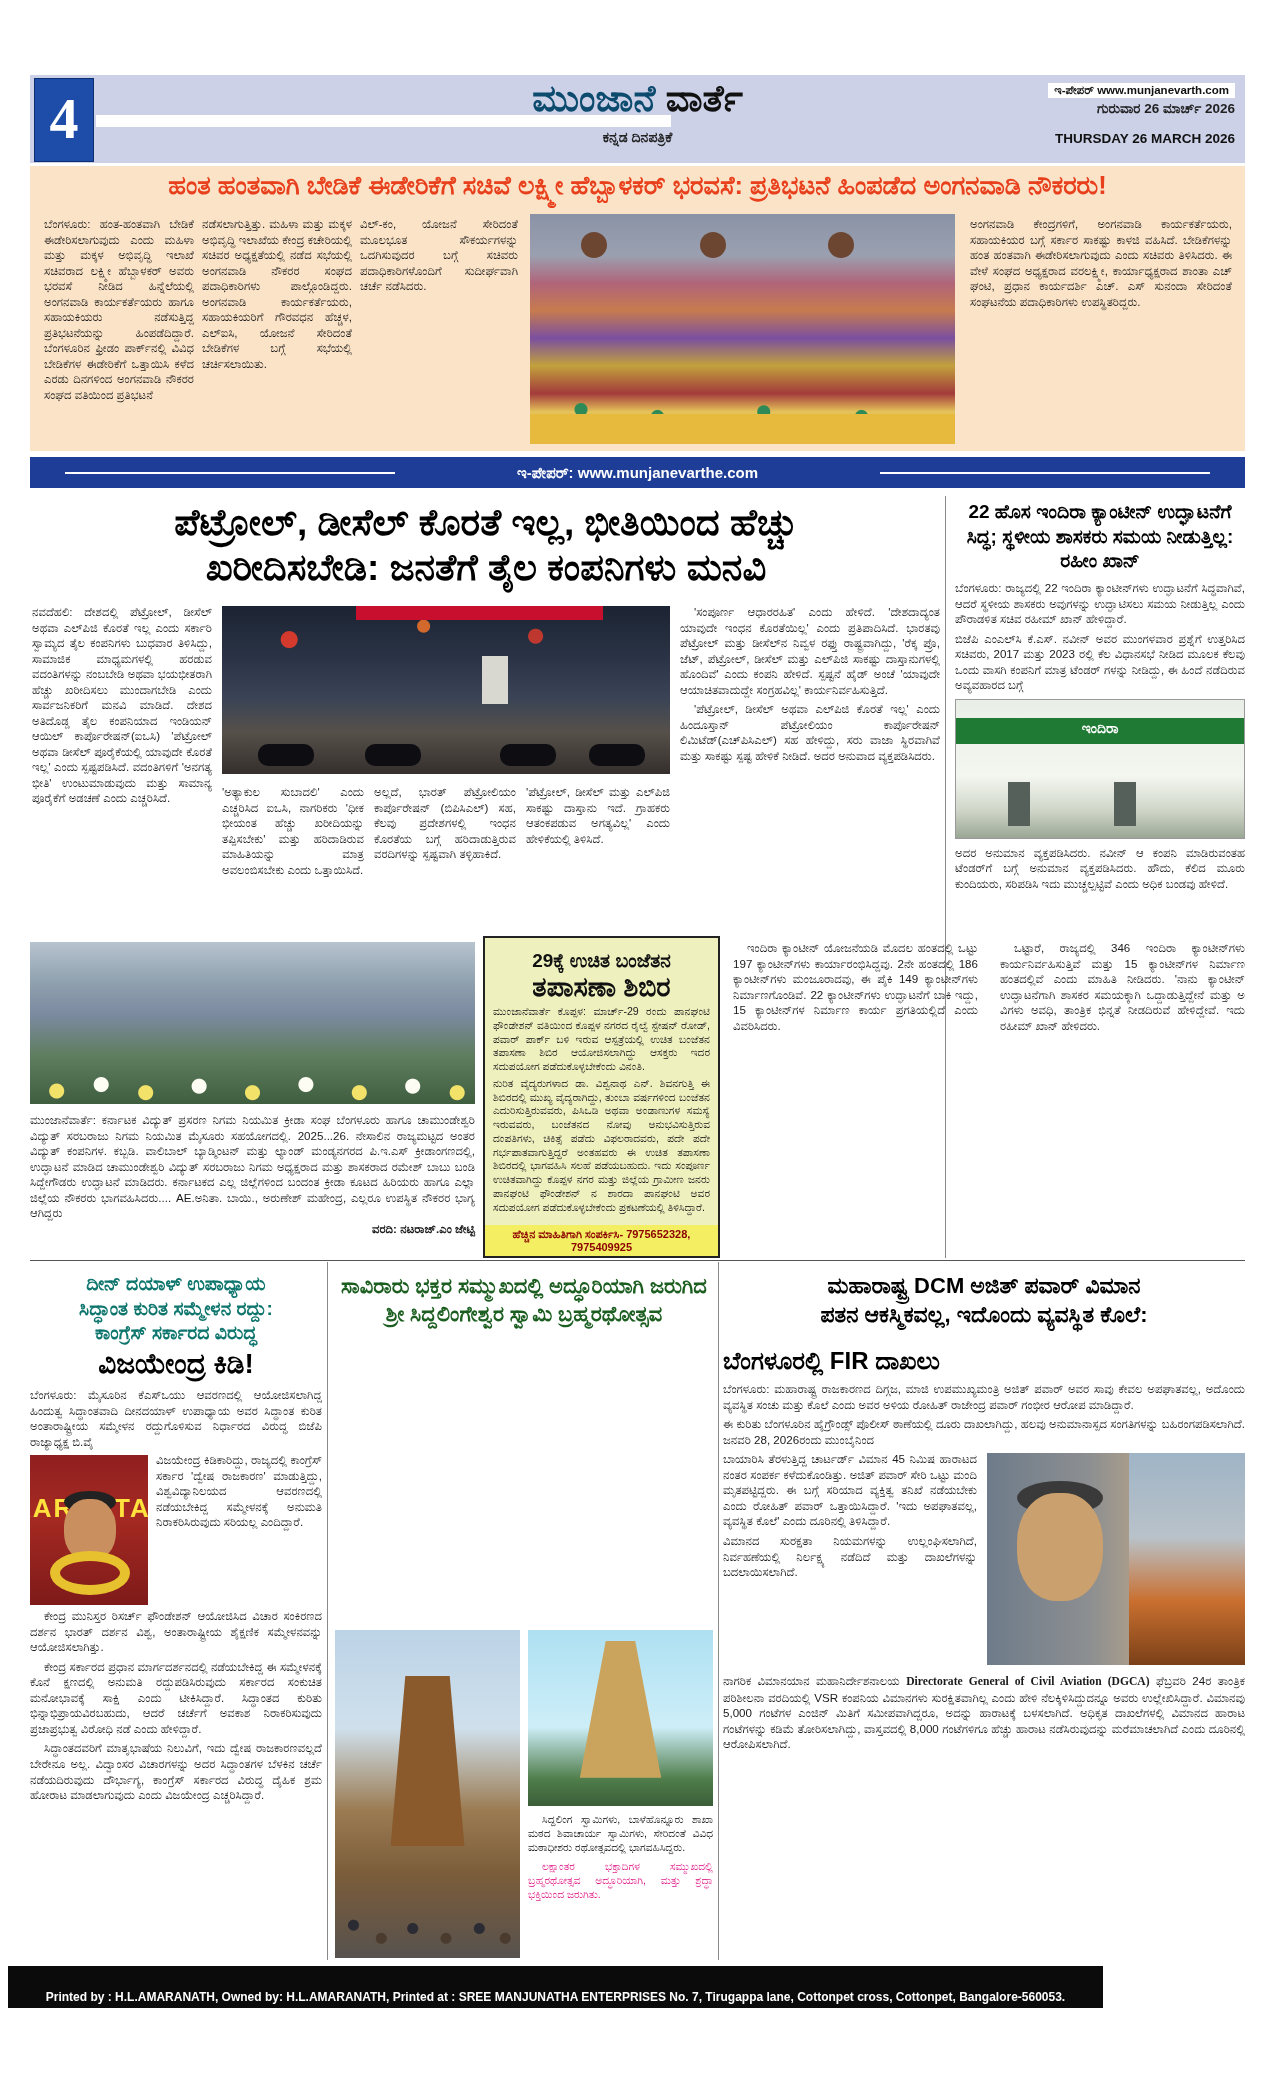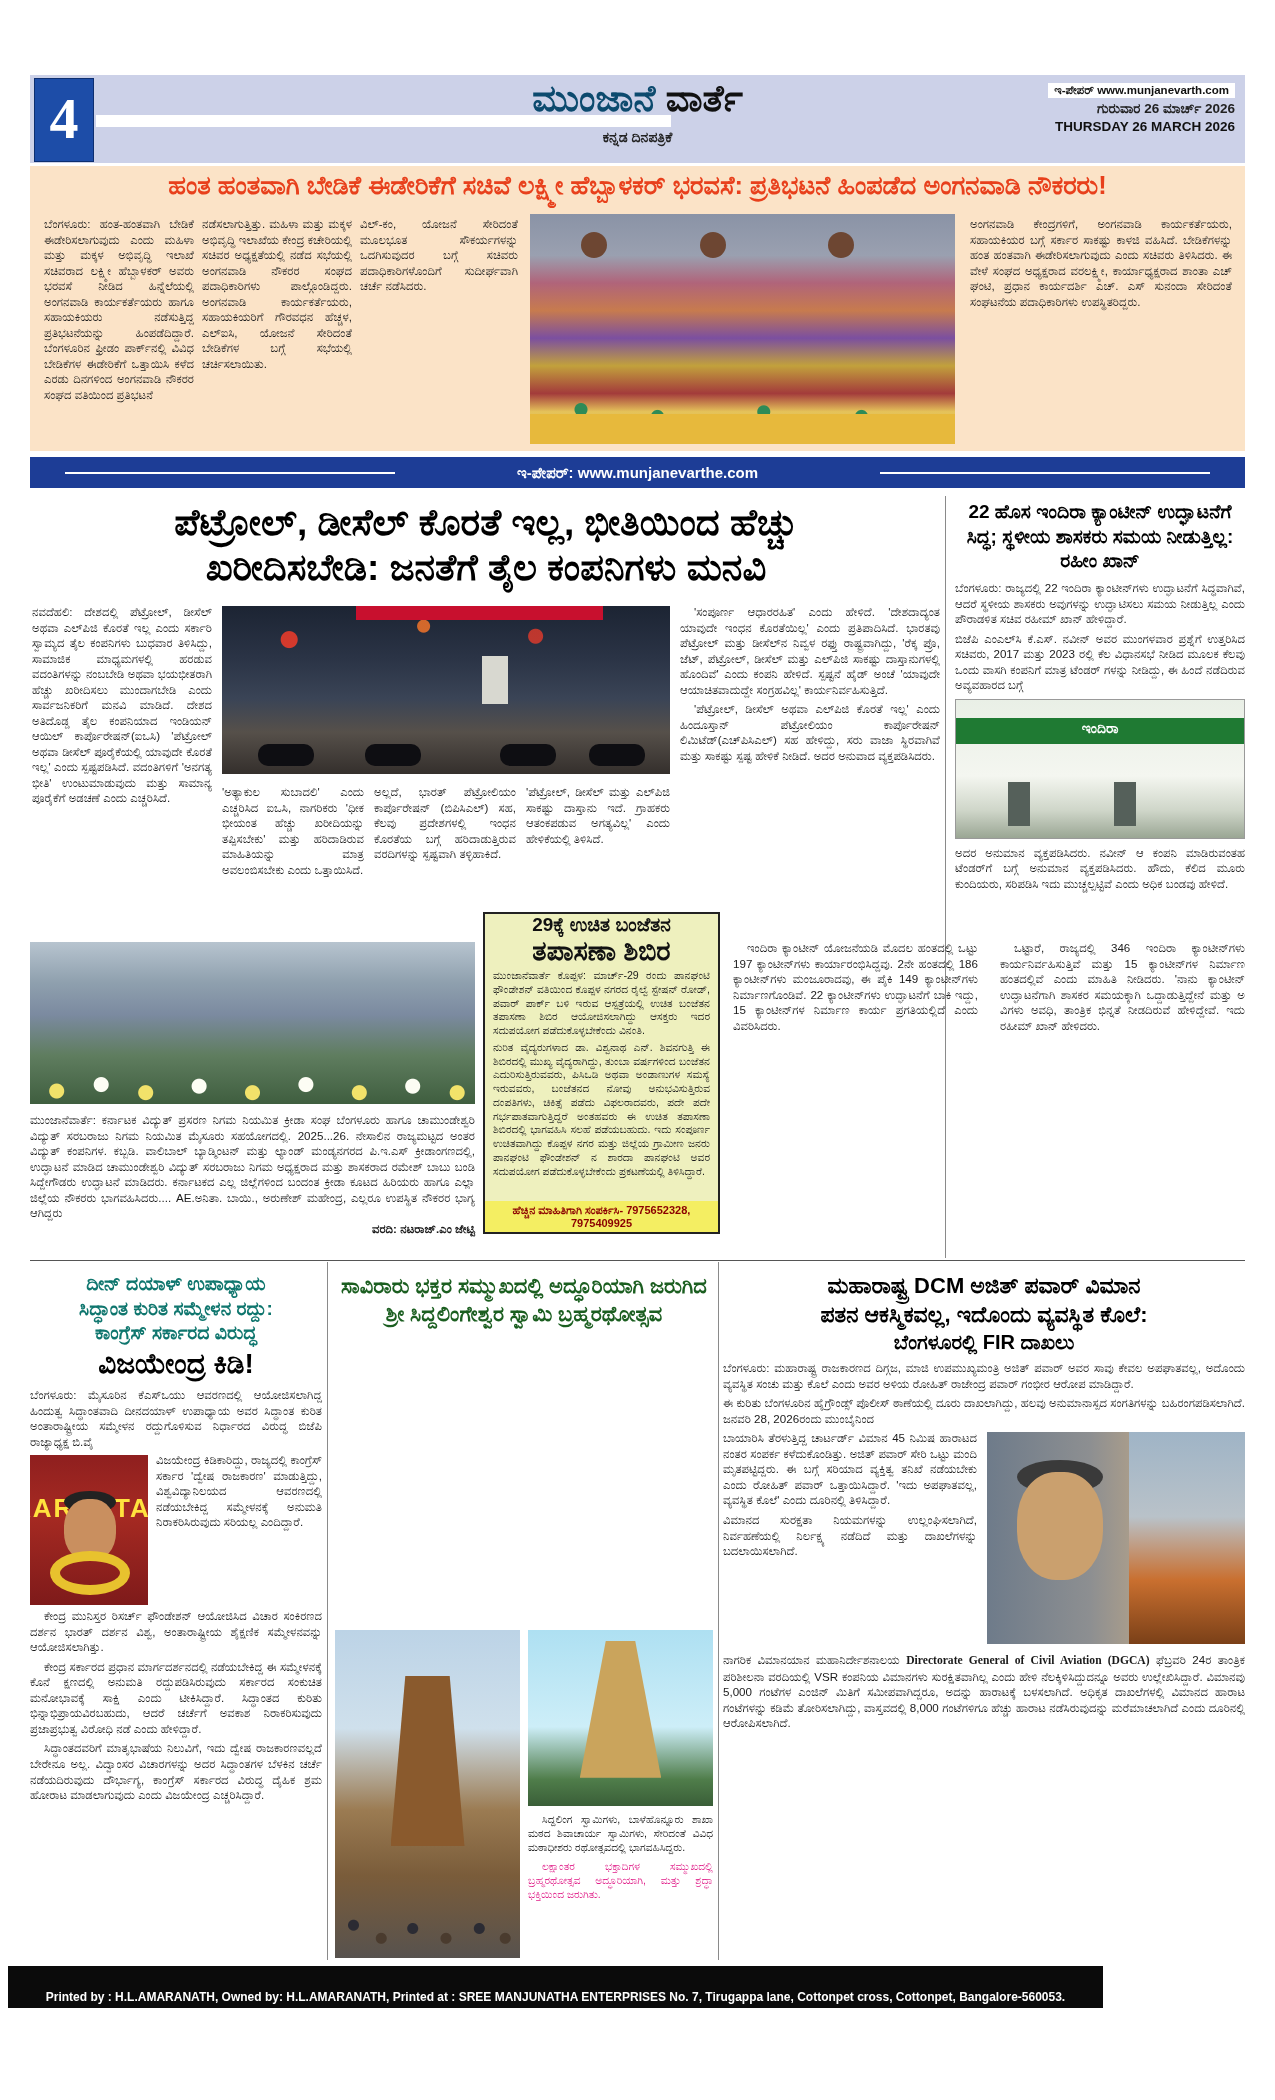--- a/index.html
+++ b/index.html
@@ -14,21 +14,21 @@
           color:#fff;font-size:58px;font-weight:800;text-align:center;line-height:80px;
           font-family:"Liberation Serif","DejaVu Serif",serif;}
   .whitestrip{left:66px;top:40px;width:575px;height:12px;background:#ffffff;}
   .masttitle{left:0;top:4px;width:1215px;text-align:center;font-weight:800;font-size:37px;line-height:1.1;}
   .masttitle .red{color:#0c4a6e;}
   .masttitle .blk{color:#111;}
   .mastsub{left:0;top:54px;width:1215px;text-align:center;font-weight:700;font-size:14px;color:#222;}
   .mastright{right:10px;top:5px;width:330px;text-align:right;}
   .epchip{display:inline-block;background:#ffffff;padding:1px 6px;font-size:11.5px;font-weight:700;color:#111;}
   .mastdate1{font-size:13.5px;font-weight:700;color:#222;margin-top:3px;}
-  .mastdate2{font-size:13.5px;font-weight:800;color:#111;margin-top:2px;}
+  .mastdate2{font-size:13.5px;font-weight:800;color:#111;margin-top:14px;}
   
   .topbox{left:30px;top:166px;width:1215px;height:285px;background:#fbe3c7;}
   .tophead{left:8px;top:5px;width:1199px;text-align:center;color:#e8401c;font-size:25.5px;font-weight:800;}
   .topcol{top:50px;height:225px;}
   .topphoto{left:500px;top:48px;width:425px;height:230px;
     background:
       radial-gradient(circle at 12% 85%, #2e8b57 0 6px, transparent 7px),
       radial-gradient(circle at 30% 88%, #2e8b57 0 6px, transparent 7px),
       radial-gradient(circle at 55% 86%, #2e8b57 0 6px, transparent 7px),
       radial-gradient(circle at 78% 88%, #2e8b57 0 6px, transparent 7px),
@@ -76,21 +76,21 @@
       radial-gradient(circle at 26% 93%, #f2e26a 0 7px, transparent 8px),
       radial-gradient(circle at 38% 89%, #fdfdf4 0 7px, transparent 8px),
       radial-gradient(circle at 50% 93%, #f2e26a 0 7px, transparent 8px),
       radial-gradient(circle at 62% 88%, #fdfdf4 0 7px, transparent 8px),
       radial-gradient(circle at 74% 93%, #f2e26a 0 7px, transparent 8px),
       radial-gradient(circle at 86% 89%, #fdfdf4 0 7px, transparent 8px),
       radial-gradient(circle at 96% 93%, #f2e26a 0 7px, transparent 8px),
       linear-gradient(180deg,#b7c4cf 0%,#8fa0ae 25%,#7b8aa0 45%,#5f7d5f 70%,#3f5e3f 100%);}
   .kpcap{left:30px;top:1112px;width:445px;height:146px;}
   .kprep{text-align:right;font-weight:700;}
-  .greenbox{left:483px;top:912px;width:237px;height:322px;background:#eef0be;border:2px solid #222;box-sizing:border-box;padding:0 8px;}
+  .greenbox{left:483px;top:936px;width:237px;height:322px;background:#eef0be;border:2px solid #222;box-sizing:border-box;padding:12px 8px;}
   .gb1{text-align:center;font-size:19px;font-weight:800;color:#111;}
   .gb2{text-align:center;font-size:27px;font-weight:800;color:#111;margin-bottom:2px;}
   .gbbody{font-size:10.6px;line-height:1.3;text-align:justify;color:#1a1a1a;}
   .gbcontact{position:absolute;left:0;bottom:0;width:100%;background:#f4ee62;color:#8b0000;
              font-weight:800;font-size:11px;text-align:center;padding:3px 0;}
   .cantcont{left:733px;top:940px;width:512px;height:318px;}
   .ccol{width:245px;height:318px;}
   
   .hline{left:30px;top:1260px;width:1215px;height:1px;background:#555;}
   .vj{left:30px;top:1272px;width:292px;}
@@ -117,21 +117,21 @@
        linear-gradient(180deg,#bcd3e6 0%,#cfe0ec 30%,#9b7b52 55%,#7a5c3a 75%,#57524e 100%);}
   .rtph1 .rath{position:absolute;left:30%;top:14%;width:40%;height:52%;background:#8a5a2d;
      clip-path:polygon(20% 0,80% 0,100% 100%,0 100%);}
   .rtph2{left:528px;top:1630px;width:185px;height:176px;
      background:linear-gradient(180deg,#aee0f2 0%,#cdeef8 55%,#4f7d4a 85%,#3a5e38 100%);}
   .rtph2 .gop{position:absolute;left:28%;top:6%;width:44%;height:78%;background:#caa45c;
      clip-path:polygon(32% 0,68% 0,100% 100%,0 100%);}
   .rttail{left:528px;top:1812px;width:185px;height:146px;font-size:10.6px;}
   .pw{left:723px;top:1272px;width:522px;}
   .pwh1{text-align:center;font-size:22px;font-weight:800;line-height:1.3;color:#000;}
-  .pwh3{text-align:center;font-size:20px;font-weight:800;color:#000;margin-top:2px;}
+  .pwh3{font-size:24px;font-weight:800;color:#000;margin-top:18px;}
   .pwrow{margin-top:4px;}
   .pwside{float:right;width:258px;height:212px;margin:2px 0 4px 10px;position:relative;overflow:hidden;
      background:linear-gradient(90deg,#6e7b8a 0%,#8d8f91 40%,#b0a08a 60%,#8a6a4a 75%,#6b655e 100%);}
   .pwside .smoke{position:absolute;right:0;top:0;width:45%;height:100%;
      background:linear-gradient(180deg,#9fb4c6 0%,#b9c2c9 40%,#c96f2f 70%,#7a4018 100%);}
   .pwside .face{position:absolute;left:30px;top:40px;width:86px;height:108px;border-radius:45%;background:#caa06e;}
   .pwside .hairp{position:absolute;left:30px;top:28px;width:86px;height:34px;border-radius:50%;background:#3a3a3a;}
   .serifbold{font-weight:800;font-family:"Liberation Serif","DejaVu Serif",serif;}
   
   .foot{left:8px;top:1966px;width:1095px;height:42px;background:#0b0b0b;color:#fff;text-align:center;

